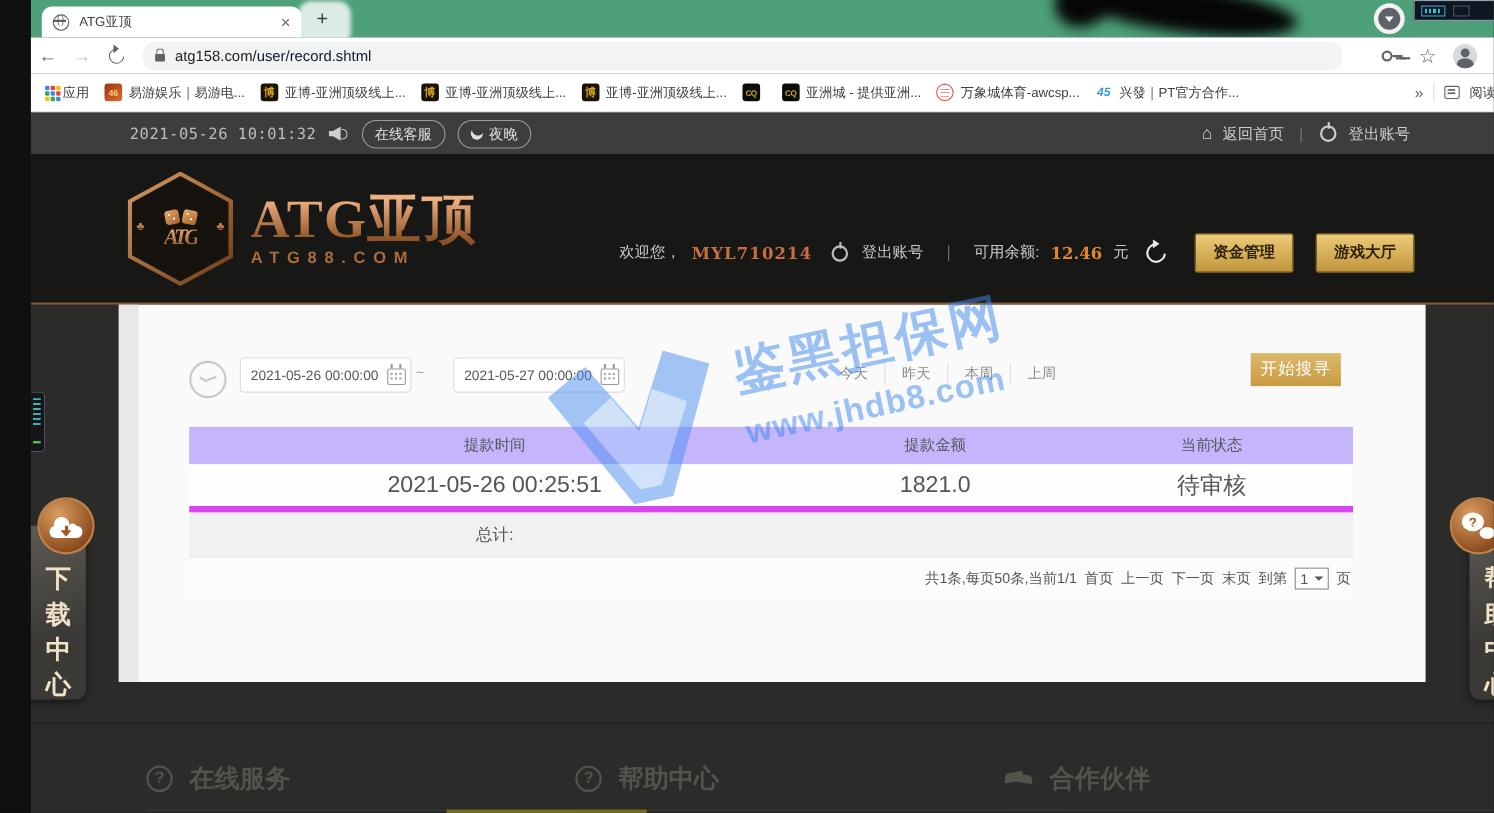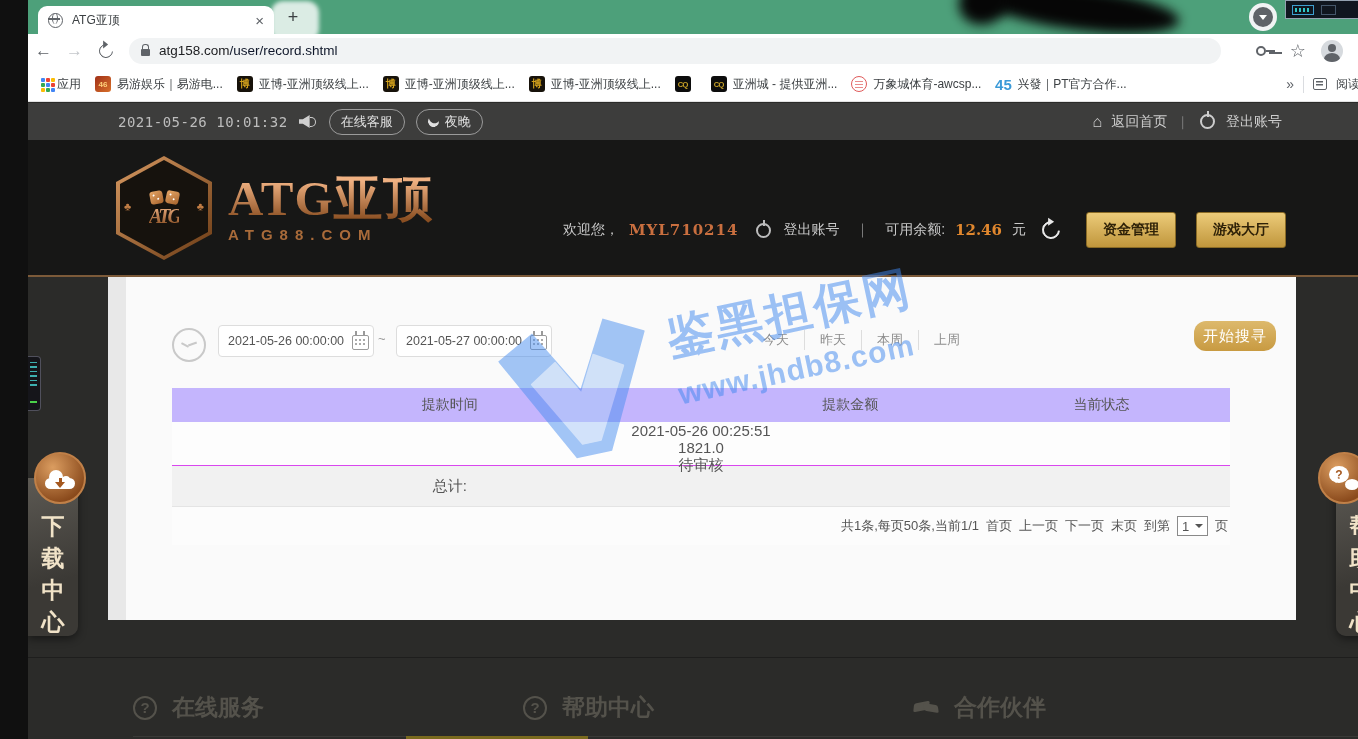--- a/index.html
+++ b/index.html
@@ -70,21 +70,21 @@
              box-shadow:5px 0 #ea4335,10px 0 #fbbc05,0 5px #34a853,5px 5px #4285f4,10px 5px #ea4335,
                         0 10px #fbbc05,5px 10px #34a853,10px 10px #4285f4;}
   .fav{width:16px;height:16px;border-radius:3px;font-size:9px;font-weight:bold;display:flex;align-items:center;
        justify-content:center;flex:none;box-sizing:border-box;}
   .fav-yy{background:linear-gradient(135deg,#a03018,#d8702a);color:#ffd27a;font-size:8px;}
   .fav-bo{background:#17120a;color:#d4a21c;font-size:10px;}
   .fav-cq{background:#0c0c0c;color:#c9a227;font-size:7.5px;letter-spacing:-.5px;}
   .fav-ring{background:#fff;border:1.5px solid #e05a5a;border-radius:50%;color:#e05a5a;font-size:7px;
             background-image:repeating-linear-gradient(0deg,rgba(224,90,90,.7) 0 1px,transparent 1px 3px);
             background-size:8px 8px;background-position:center;background-repeat:no-repeat;}
-  .fav-xf{background:transparent;color:#3a9ad8;font-size:15px;}
+  .fav-xf{background:transparent;color:#3a9ad8;font-style:italic;font-size:11px;}
   .bm-right{margin-left:auto;display:flex;align-items:center;gap:9px;}
   .overflow{color:#5f6368;font-size:14px;}
   .bm-sep{width:1px;height:17px;background:#dadce0;}
   .rl-ico{width:14px;height:12px;border:1.5px solid #5f6368;border-radius:2px;box-sizing:border-box;
           background:linear-gradient(#5f6368 0 0) 2px 2px/7px 1.5px no-repeat,
                      linear-gradient(#5f6368 0 0) 2px 5px/7px 1.5px no-repeat;}
 
   
   .topbar{position:absolute;top:103px;left:0;right:0;height:37px;background:#3d3d3c;display:flex;align-items:center;
           padding:0 104px 0 90px;color:#c8c8c8;gap:11px;box-sizing:border-box;}
@@ -142,37 +142,37 @@
   
   .content{position:absolute;top:277px;left:0;right:0;height:343px;}
   .panel{position:absolute;left:80px;top:0;width:1188px;height:343px;background:#fafafa;}
   .gutter{position:absolute;left:0;top:0;width:18px;height:100%;background:#e8e8e8;}
   .clock{position:absolute;left:64px;top:51px;width:30px;height:30px;border:2px solid #c9c9c9;border-radius:50%;}
   .clock::before{content:"";position:absolute;left:7px;top:14px;width:8px;height:2px;background:#c9c9c9;transform:rotate(28deg);}
   .clock::after{content:"";position:absolute;left:14px;top:13px;width:9px;height:2px;background:#c9c9c9;transform:rotate(-20deg);}
   .dateinput{position:absolute;top:48px;width:156px;height:32px;background:#fff;border:1px solid #ddd;border-radius:4px;
              display:flex;align-items:center;padding:0 9px;gap:8px;font-size:12.5px;color:#555;box-sizing:border-box;}
   .di-1{left:110px;}
-  .di-2{left:288px;}
+  .di-2{left:304px;}
   .dateinput .dval{flex:1;white-space:nowrap;}
   .cal{width:17px;height:15px;border:1.5px solid #9a9a9a;border-radius:2px;position:relative;flex:none;margin-top:2px;box-sizing:border-box;}
   .cal::before{content:"";position:absolute;top:-5px;left:2px;width:2px;height:4px;background:#9a9a9a;box-shadow:8px 0 #9a9a9a;}
   .cal::after{content:"";position:absolute;top:3px;left:2px;width:2px;height:2px;background:#aaa;
               box-shadow:4px 0 #aaa,8px 0 #aaa,0 4px #aaa,4px 4px #aaa,8px 4px #aaa;}
   .range-sep{position:absolute;left:270px;top:54px;color:#999;font-size:13px;}
   .quick{position:absolute;left:640px;top:53px;display:flex;align-items:center;font-size:13px;color:#8d8d8d;}
   .quick .q{padding:1px 15px;}
   .quick .q + .q{border-left:1px solid #ddd;}
-  .search-btn{position:absolute;left:1086px;top:44px;width:82px;height:30px;background:linear-gradient(#ddb96c,#c89a41);
-              color:#fff;font-size:15px;border-radius:12px;text-align:center;line-height:30px;letter-spacing:1px;}
+  .search-btn{position:absolute;left:1029px;top:44px;width:82px;height:30px;background:linear-gradient(#ddb96c,#c89a41);
+              color:#fff;font-size:15px;border-radius:0;text-align:center;line-height:30px;letter-spacing:1px;}
 
   .rtable{position:absolute;left:64px;top:111px;width:1058px;color:#555;}
   .trow{display:flex;align-items:center;box-sizing:border-box;}
   .thead{background:#c4b5fd;height:34px;font-size:14px;}
-  .tdata{background:#fdfdfd;height:44px;border-bottom:1px solid #d946ef;font-size:15px;flex-direction:column;}
+  .tdata{background:#fdfdfd;height:44px;border-bottom:6px solid #d946ef;font-size:21px;}
   .ttotal{background:#f1f1f1;height:41px;border-bottom:1px solid #e4e4e4;font-size:15px;}
   .c1{width:52.5%;text-align:center;}
   .c2{width:23.2%;text-align:center;}
   .c3{width:24.3%;text-align:center;}
   .tpag{background:#fcfcfc;height:38px;display:flex;align-items:center;justify-content:flex-end;font-size:13px;
         color:#555;gap:7px;padding-right:2px;}
   .pagesel{border:1px solid #8a8a8a;background:#fff;width:31px;height:20px;display:flex;align-items:center;
            justify-content:space-between;padding:0 4px;box-sizing:border-box;}
   .pagesel .caret{width:0;height:0;border-left:4px solid transparent;border-right:4px solid transparent;border-top:4px solid #555;}
 

